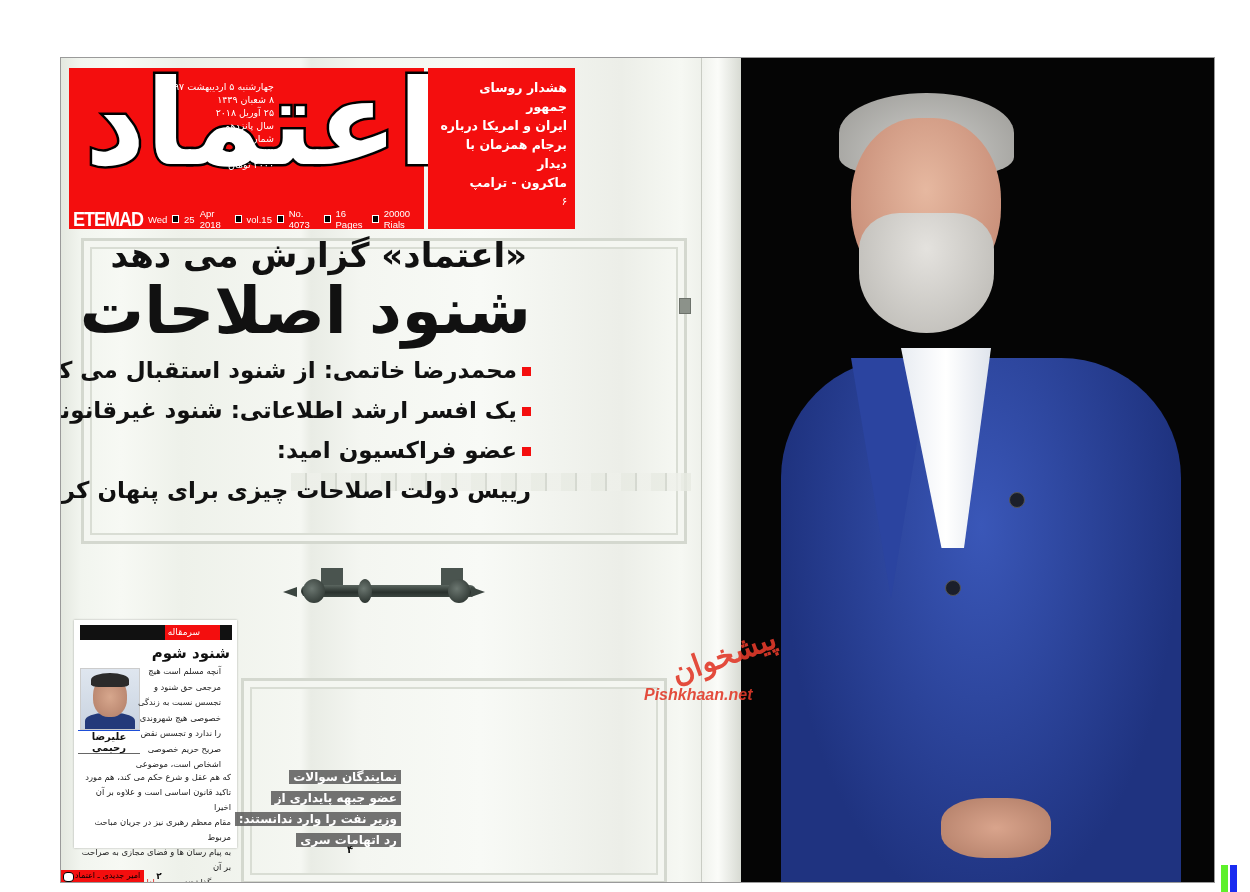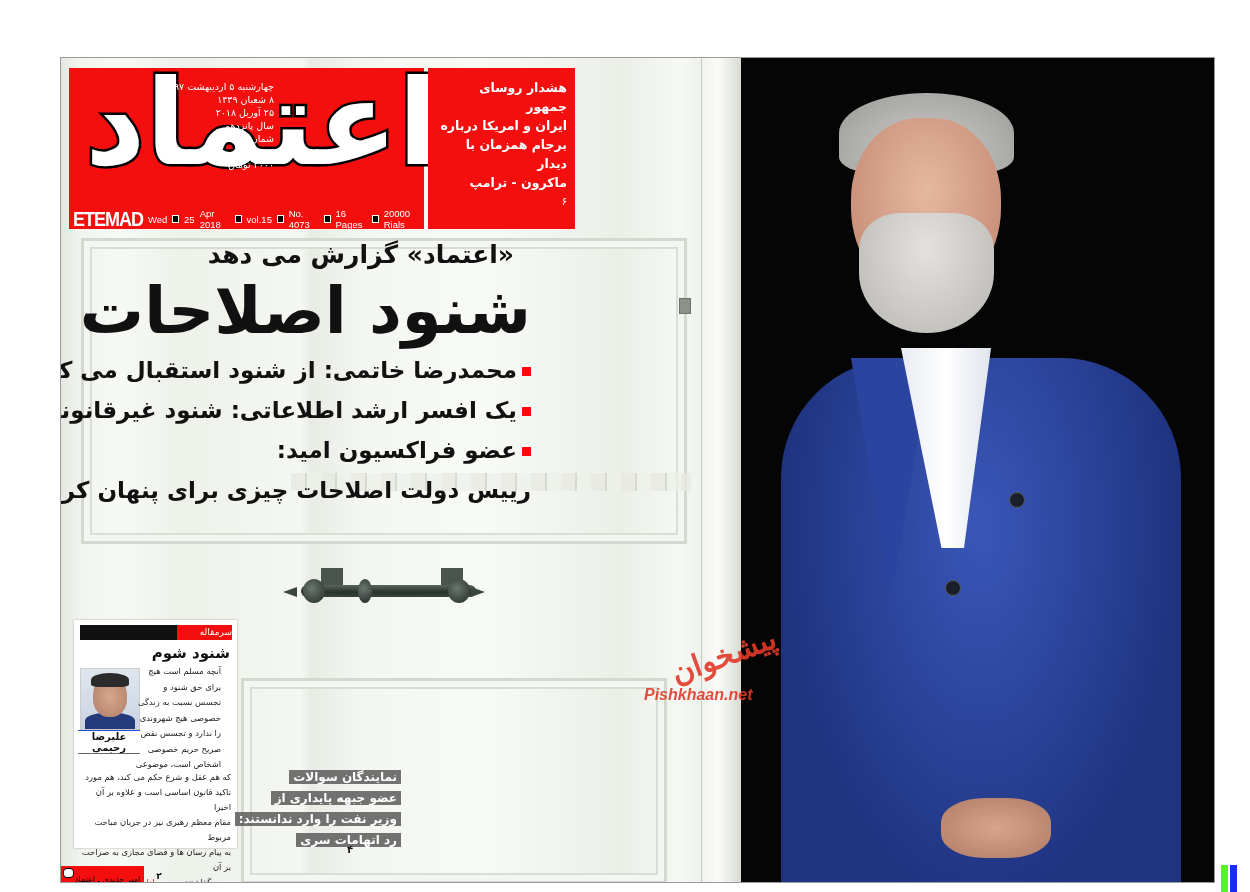--- a/index.html
+++ b/index.html
@@ -43,47 +43,47 @@
   .en-item { font-size:9.5px; }
   .sq { display:inline-block; width:6px; height:6px; background:#000; border:1px solid #fff; }
 
   .side-red { position:absolute; left:367px; top:10px; width:147px; height:161px; background:#f40e0e; direction:rtl; color:#fff; padding:10px 8px 16px 8px; box-sizing:border-box; text-align:right; }
   .side-red .kicker { font-size:12.5px; font-weight:bold; line-height:19px; }
   .side-red .big { font-size:21px; font-weight:bold; margin-top:4px; line-height:26px; }
   .side-red .pg { font-size:10px; margin-top:4px; text-align:right; }
 
   
   .headlines { position:absolute; left:10px; top:180px; width:460px; direction:rtl; text-align:right; color:#111; }
-  .over { font-size:25px; font-weight:bold; line-height:34px; margin-right:17px; }
+  .over { font-size:34px; font-weight:bold; line-height:34px; margin-right:4px; }
   .main-hl { font-size:64px; font-weight:bold; line-height:78px; letter-spacing:-2px; }
   .bullet { font-size:23px; font-weight:bold; line-height:40px; white-space:nowrap; }
   .bullet .dot { display:inline-block; width:9px; height:9px; background:#f40e0e; margin-left:5px; vertical-align:middle; }
 
   
   .editorial { position:absolute; left:13px; top:562px; width:163px; height:228px; background:#fff; box-shadow:0 0 2px rgba(0,0,0,.3); direction:rtl; }
   .ed-bar { position:absolute; left:6px; top:5px; width:152px; height:15px; background:#111; }
-  .ed-bar .label { position:absolute; right:0; top:0; width:55px; height:15px; background:#f40e0e; color:#fff; font-size:9px; line-height:15px; text-align:right; padding-right:0; box-sizing:border-box; }
+  .ed-bar .label { position:absolute; right:12px; top:0; width:55px; height:15px; background:#f40e0e; color:#fff; font-size:9px; line-height:15px; text-align:right; padding-right:20px; box-sizing:border-box; }
   .ed-title { position:absolute; right:7px; top:24px; font-size:15px; font-weight:bold; color:#111; }
   .ed-photo { position:absolute; left:6px; top:48px; width:58px; height:60px; background:linear-gradient(#dfe6ef,#c9d3e0); border:1px solid #ccc; overflow:hidden; }
   .ed-photo .f { position:absolute; left:12px; top:8px; width:34px; height:40px; background:radial-gradient(#d7a78d,#b07c66); border-radius:45%; }
   .ed-photo .h { position:absolute; left:10px; top:4px; width:38px; height:14px; background:#2b2b2b; border-radius:50% 50% 20% 20%; }
   .ed-photo .s { position:absolute; left:4px; top:44px; width:50px; height:20px; background:#243a7a; border-radius:40% 40% 0 0; }
   .ed-author { position:absolute; left:4px; top:110px; width:62px; font-size:10px; font-weight:bold; text-align:center; border-top:1px solid #1d4ed8; border-bottom:1px solid #666; color:#111; }
   .ed-col { position:absolute; right:16px; top:44px; width:88px; font-size:8.4px; line-height:15.5px; color:#222; text-align:right; }
   .ed-full { position:absolute; right:6px; top:150px; width:151px; font-size:8.4px; line-height:15px; color:#222; text-align:right; }
   .ed-cont { color:#e01010; }
 
   
   .teaser { position:absolute; left:190px; top:708px; direction:rtl; text-align:right; width:150px; }
   .teaser .ln { display:inline-block; background:rgba(90,90,90,.85); color:#fff; font-size:12px; font-weight:bold; padding:0 4px; margin-bottom:3px; white-space:nowrap; }
   .teaser .pg { position:absolute; left:96px; top:78px; font-size:10px; font-weight:bold; color:#111; }
 
   
   .bottom-tag { position:absolute; left:0px; top:812px; height:12px; display:flex; align-items:center; }
-  .bottom-tag .red { background:#f40e0e; color:#000; font-size:8px; height:12px; line-height:12px; padding:8px 4px 0 14px; position:relative; direction:rtl; }
+  .bottom-tag .red { background:#f40e0e; color:#000; font-size:8px; height:12px; line-height:12px; padding:0 4px 0 14px; position:relative; direction:rtl; }
   .bottom-tag .red .ic { position:absolute; left:2px; top:2px; width:9px; height:8px; background:#fff; border:1px solid #000; border-radius:40%; }
   .bottom-tag .num { margin-left:12px; font-size:9px; font-weight:bold; color:#111; }
 
   
   .right-box { position:absolute; left:977px; top:10px; width:167px; height:162px; background:#000; border:1px solid #fff; box-sizing:border-box; direction:rtl; color:#fff; text-align:right; padding:6px 6px 0 6px; }
   .right-box .k { font-size:12.5px; font-weight:bold; line-height:17px; }
   .right-box .b { font-size:17.5px; font-weight:bold; line-height:25px; }
   .right-box .pg { position:absolute; left:6px; bottom:4px; font-size:9px; }
 
   
@@ -184,21 +184,21 @@
     </div>
     <div class="ed-title">شنود شوم</div>
     <div class="ed-photo">
       <div class="s"></div>
         <div class="f"></div>
         <div class="h"></div>
     </div>
     <div class="ed-author">علیرضا رحیمی</div>
     <div class="ed-col">
       <div>آنچه مسلم است هیچ</div>
-      <div>برای حق شنود و</div>
+      <div>مرجعی حق شنود و</div>
       <div>تجسس نسبت به زندگی</div>
       <div>خصوصی هیچ شهروندی</div>
       <div>را ندارد و تجسس نقض</div>
       <div>صریح حریم خصوصی</div>
       <div>اشخاص است، موضوعی</div>
     </div>
     <div class="ed-full">
       <div>که هم عقل و شرع حکم می کند، هم مورد</div>
       <div>تاکید قانون اساسی است و علاوه بر آن اخیرا</div>
       <div>مقام معظم رهبری نیز در جریان مباحث مربوط</div>

